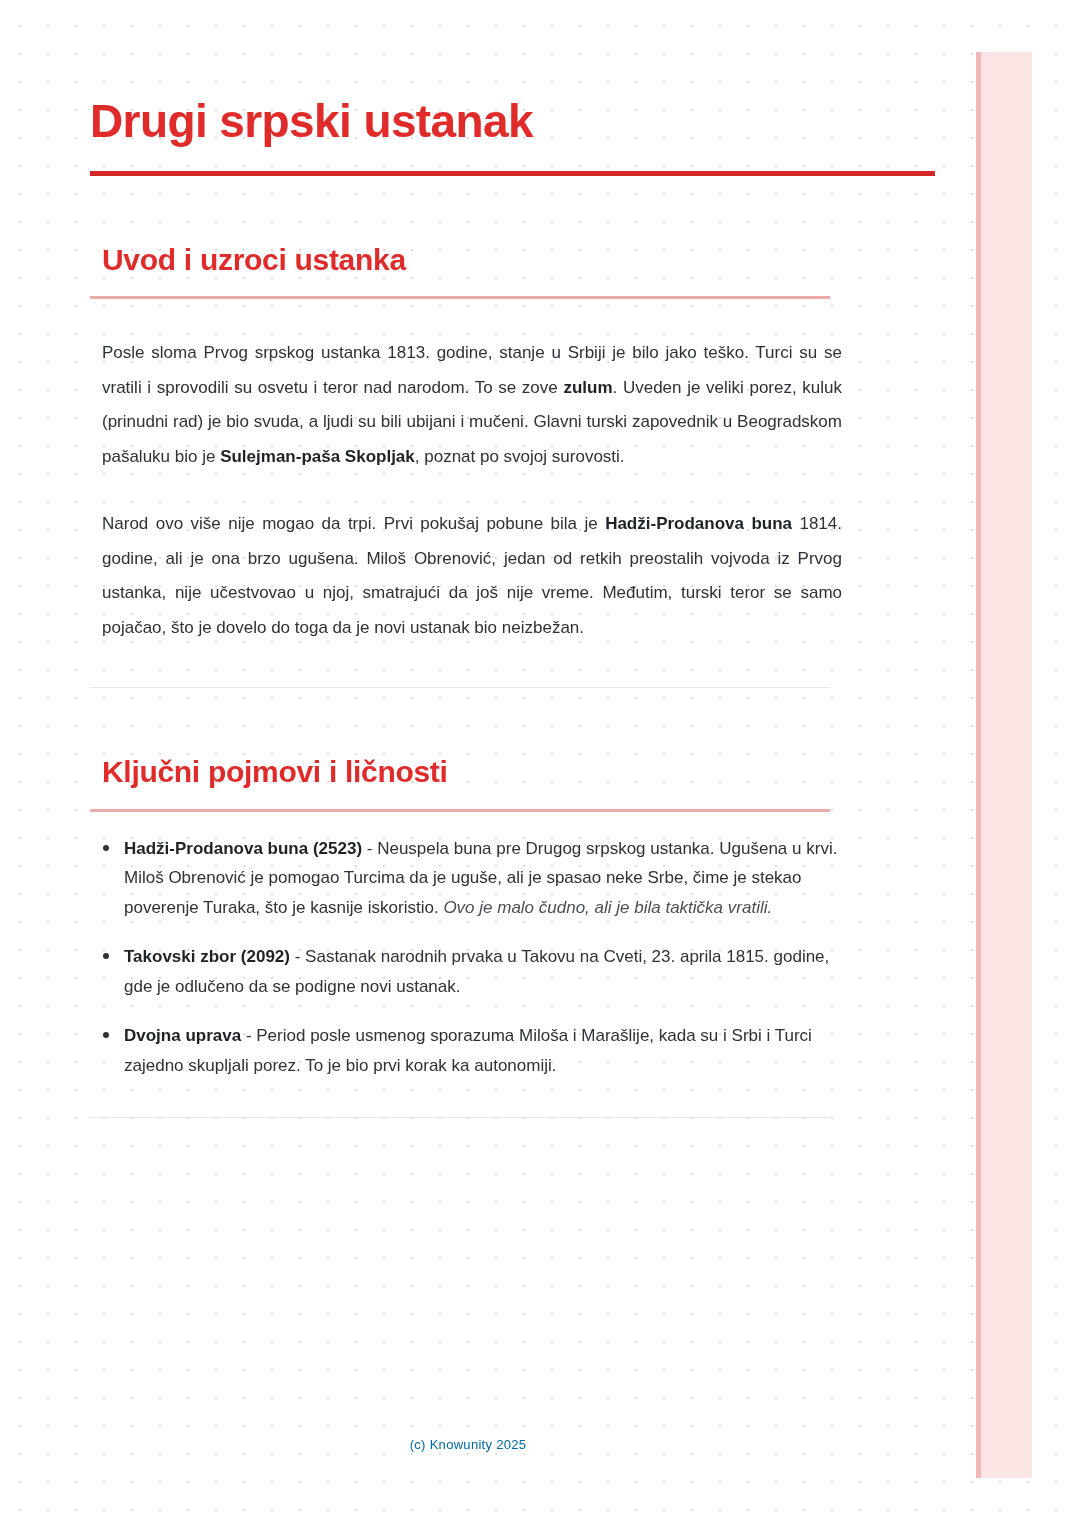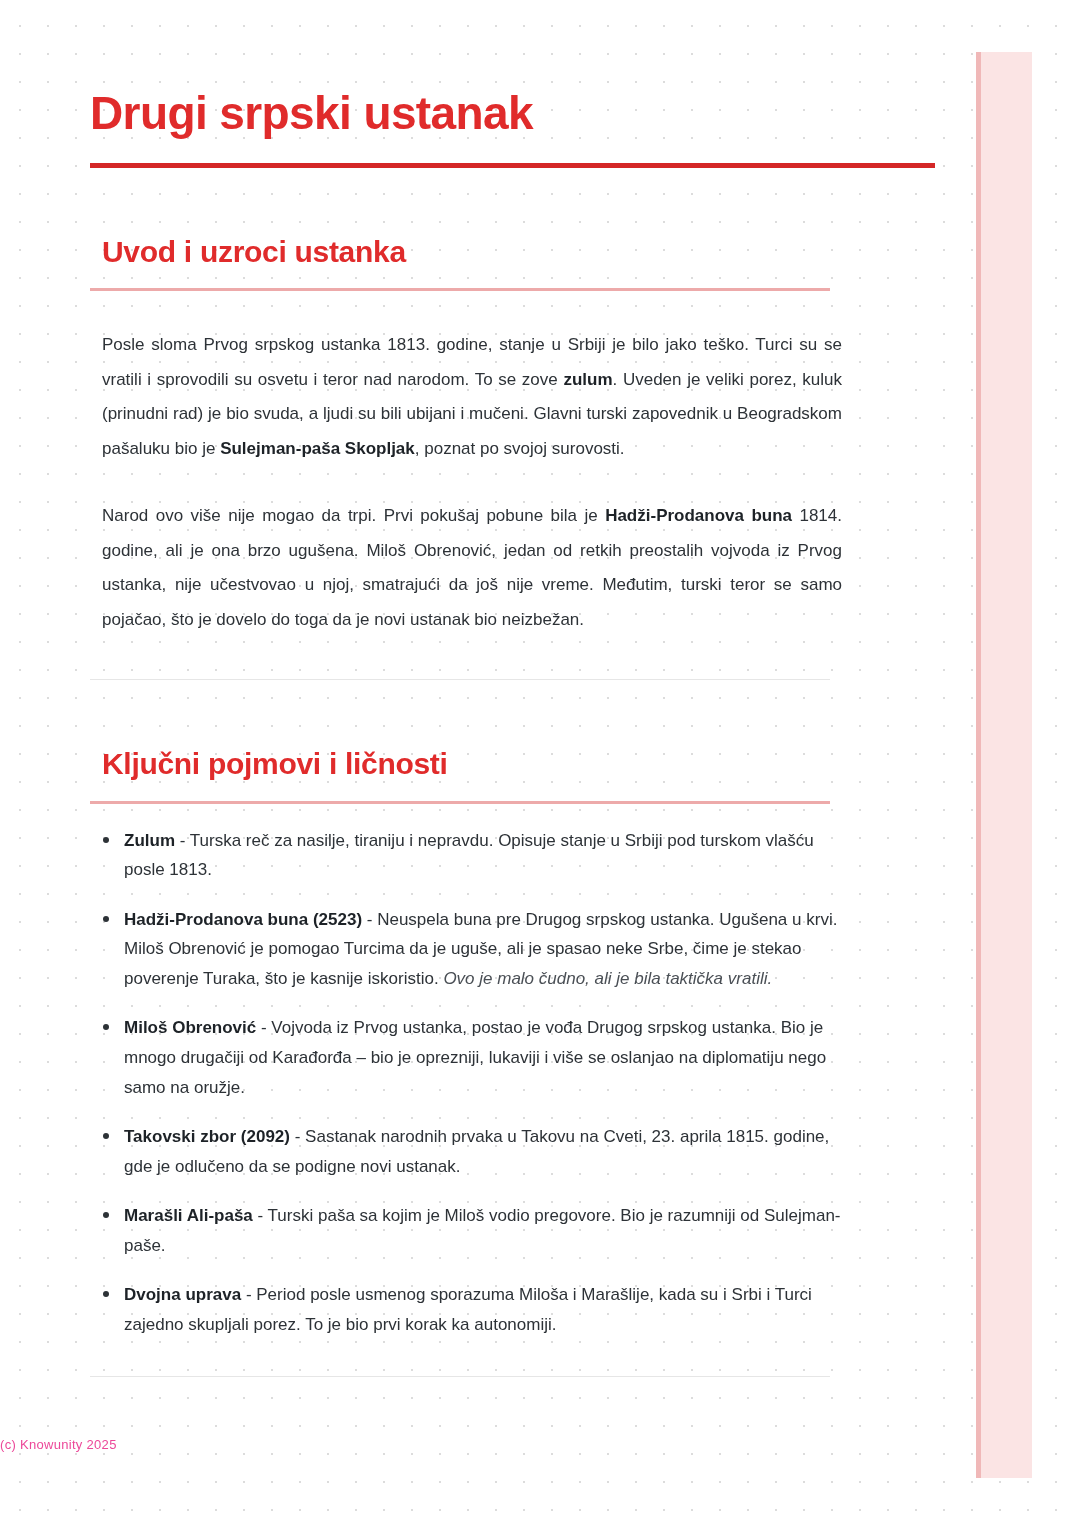--- a/index.html
+++ b/index.html
@@ -35,21 +35,21 @@
     background: #fbe4e4;
     border-left: 5px solid #f0b8b8;
     box-sizing: border-box;
     z-index: 1;
   }
 
   
   #content {
     position: absolute;
     left: 90px;
-    top: 0;
+    top: 8px;
     width: 846px;
     z-index: 2;
   }
 
   .doc-title {
     margin: 0;
     padding-top: 88px;
     font-size: 46px;
     line-height: 1.12;
     font-weight: bold;
@@ -134,23 +134,23 @@
     width: 740px;
     height: 1px;
     background: #e6e6e6;
   }
 
   #footer-note {
     position: absolute;
     left: 0;
     top: 1437px;
     width: 936px;
-    text-align: left;
+    text-align: center;
     font-size: 13px;
-    color: #ec4899;
+    color: #0369a1;
     letter-spacing: 0.3px;
     z-index: 3;
   }
 </style>
 </head>
 <body>
 
 <div id="page"></div>
 
 <div id="edge-stripe"></div>
@@ -169,25 +169,22 @@
 
   <p class="body-para second"><span>Narod ovo više nije mogao da trpi. Prvi pokušaj pobune bila je </span><b>Hadži-Prodanova buna</b><span> 1814. godine, ali je ona brzo ugušena. Miloš Obrenović, jedan od retkih preostalih vojvoda iz Prvog ustanka, nije učestvovao u njoj, smatrajući da još nije vreme. Međutim, turski teror se samo pojačao, što je dovelo do toga da je novi ustanak bio neizbežan.</span></p>
 
   <div class="soft-divider"></div>
 
   <h2 class="section-heading">Ključni pojmovi i ličnosti</h2>
 
   <div class="heading-rule"></div>
 
   <ul class="key-list" id="key-list">
-      <li><span class="bullet-dot"></span><span><b>Zulum</b><span> - Turska reč za nasilje, tiraniju i nepravdu. Opisuje stanje u Srbiji pod turskom vlašću posle 1813.</span></span></li>
       <li><span class="bullet-dot"></span><span><b>Hadži-Prodanova buna (2523)</b><span> - Neuspela buna pre Drugog srpskog ustanka. Ugušena u krvi. Miloš Obrenović je pomogao Turcima da je uguše, ali je spasao neke Srbe, čime je stekao poverenje Turaka, što je kasnije iskoristio. </span><i>Ovo je malo čudno, ali je bila taktička vratili.</i></span></li>
-      <li><span class="bullet-dot"></span><span><b>Miloš Obrenović</b><span> - Vojvoda iz Prvog ustanka, postao je vođa Drugog srpskog ustanka. Bio je mnogo drugačiji od Karađorđa – bio je oprezniji, lukaviji i više se oslanjao na diplomatiju nego samo na oružje.</span></span></li>
       <li><span class="bullet-dot"></span><span><b>Takovski zbor (2092)</b><span> - Sastanak narodnih prvaka u Takovu na Cveti, 23. aprila 1815. godine, gde je odlučeno da se podigne novi ustanak.</span></span></li>
-      <li><span class="bullet-dot"></span><span><b>Marašli Ali-paša</b><span> - Turski paša sa kojim je Miloš vodio pregovore. Bio je razumniji od Sulejman-paše.</span></span></li>
       <li><span class="bullet-dot"></span><span><b>Dvojna uprava</b><span> - Period posle usmenog sporazuma Miloša i Marašlije, kada su i Srbi i Turci zajedno skupljali porez. To je bio prvi korak ka autonomiji.</span></span></li>
     </ul>
 
   <div class="footer-divider"></div>
 
 </div>
 
 <div id="footer-note">(c) Knowunity 2025</div>
 
 </body></html>

